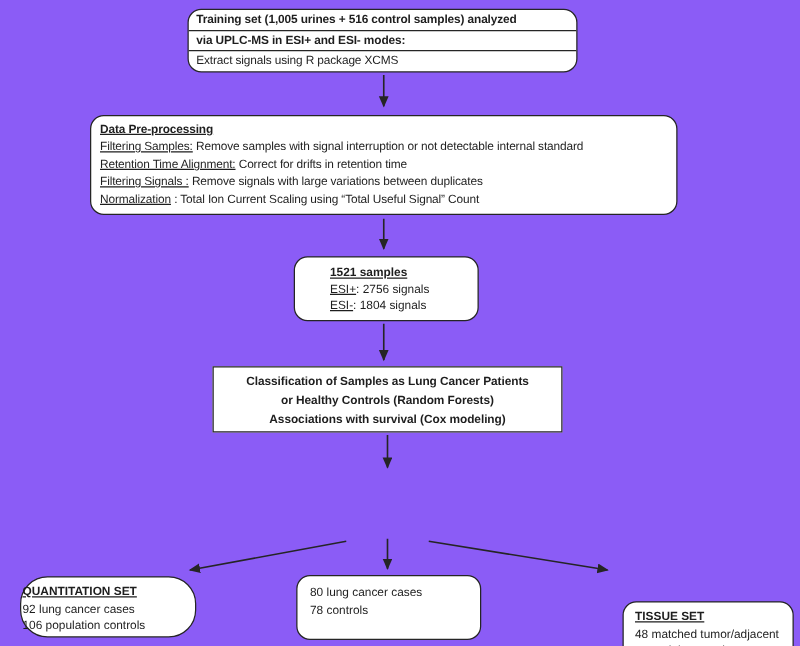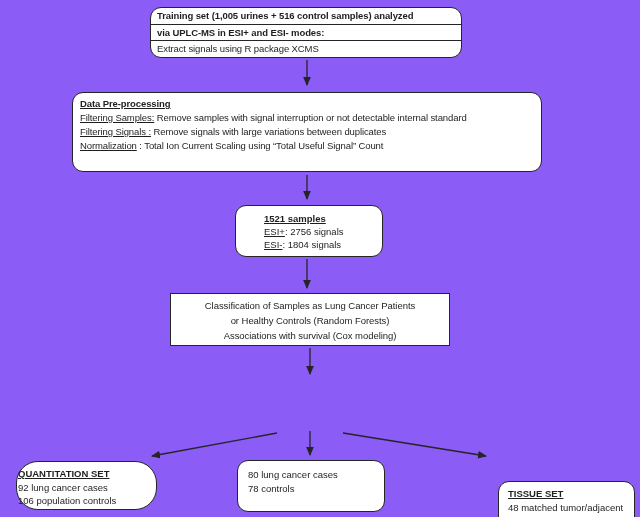--- a/index.html
+++ b/index.html
@@ -17,21 +17,21 @@
   #box-training .b{font-weight:bold;}
   
   #box-preprocessing{left:72px;top:92px;width:470px;height:80px;padding:4px 7px;font-size:9.5px;letter-spacing:-0.1px;}
   #box-preprocessing .line{line-height:14px;white-space:nowrap;}
   .ul{text-decoration:underline;}
   .title{font-weight:bold;text-decoration:underline;}
   
   #box-samples{left:235px;top:205px;width:148px;height:52px;padding:6px 28px;font-size:9.5px;}
   #box-samples .line{line-height:13px;white-space:nowrap;}
   
-  .center-bold{font-weight:normal;text-align:center;font-size:9.5px;letter-spacing:-0.05px;}
+  .center-bold{font-weight:bold;text-align:center;font-size:9.5px;letter-spacing:-0.05px;}
   #box-classification{left:170px;top:293px;width:280px;height:53px;padding-top:4px;}
   #box-classification .line{line-height:15px;white-space:nowrap;}
   #box-metabolites{left:168px;top:379px;width:284px;height:50px;padding-top:3px;}
   #box-metabolites .line{line-height:14.5px;white-space:nowrap;}
   
   .set-box{font-size:9.5px;}
   .set-box .line{line-height:13.5px;white-space:nowrap;}
   #box-quantitation{left:16px;top:461px;width:141px;height:49px;padding:5px 1px;border-radius:22px;}
   #box-validation{left:237px;top:460px;width:148px;height:52px;padding:7px 10px;}
   #box-tissue{left:498px;top:481px;width:137px;height:49px;padding:5px 9px;}
@@ -59,20 +59,21 @@
 
   <div class="box rounded" id="box-training">
     <div class="row sep b">Training set (1,005 urines + 516 control samples) analyzed</div>
     <div class="row sep b">via UPLC-MS in ESI+ and ESI- modes:</div>
     <div class="row">Extract signals using R package XCMS</div>
   </div>
 
   <div class="box rounded" id="box-preprocessing">
     <div class="line title">Data Pre-processing</div>
     <div class="line"><span class="ul">Filtering Samples:</span><span> Remove samples with signal interruption or not detectable internal standard</span></div>
+    <div class="line"><span class="ul">Retention Time Alignment:</span><span> Correct for drifts in retention time</span></div>
     <div class="line"><span class="ul">Filtering Signals :</span><span> Remove signals with large variations between duplicates</span></div>
     <div class="line"><span class="ul">Normalization</span><span> : Total Ion Current Scaling using “Total Useful Signal” Count</span></div>
   </div>
 
   <div class="box rounded" id="box-samples">
     <div class="line title">1521 samples</div>
     <div class="line"><span class="ul">ESI+</span><span>: 2756 signals</span></div>
     <div class="line"><span class="ul">ESI-</span><span>: 1804 signals</span></div>
   </div>
 

